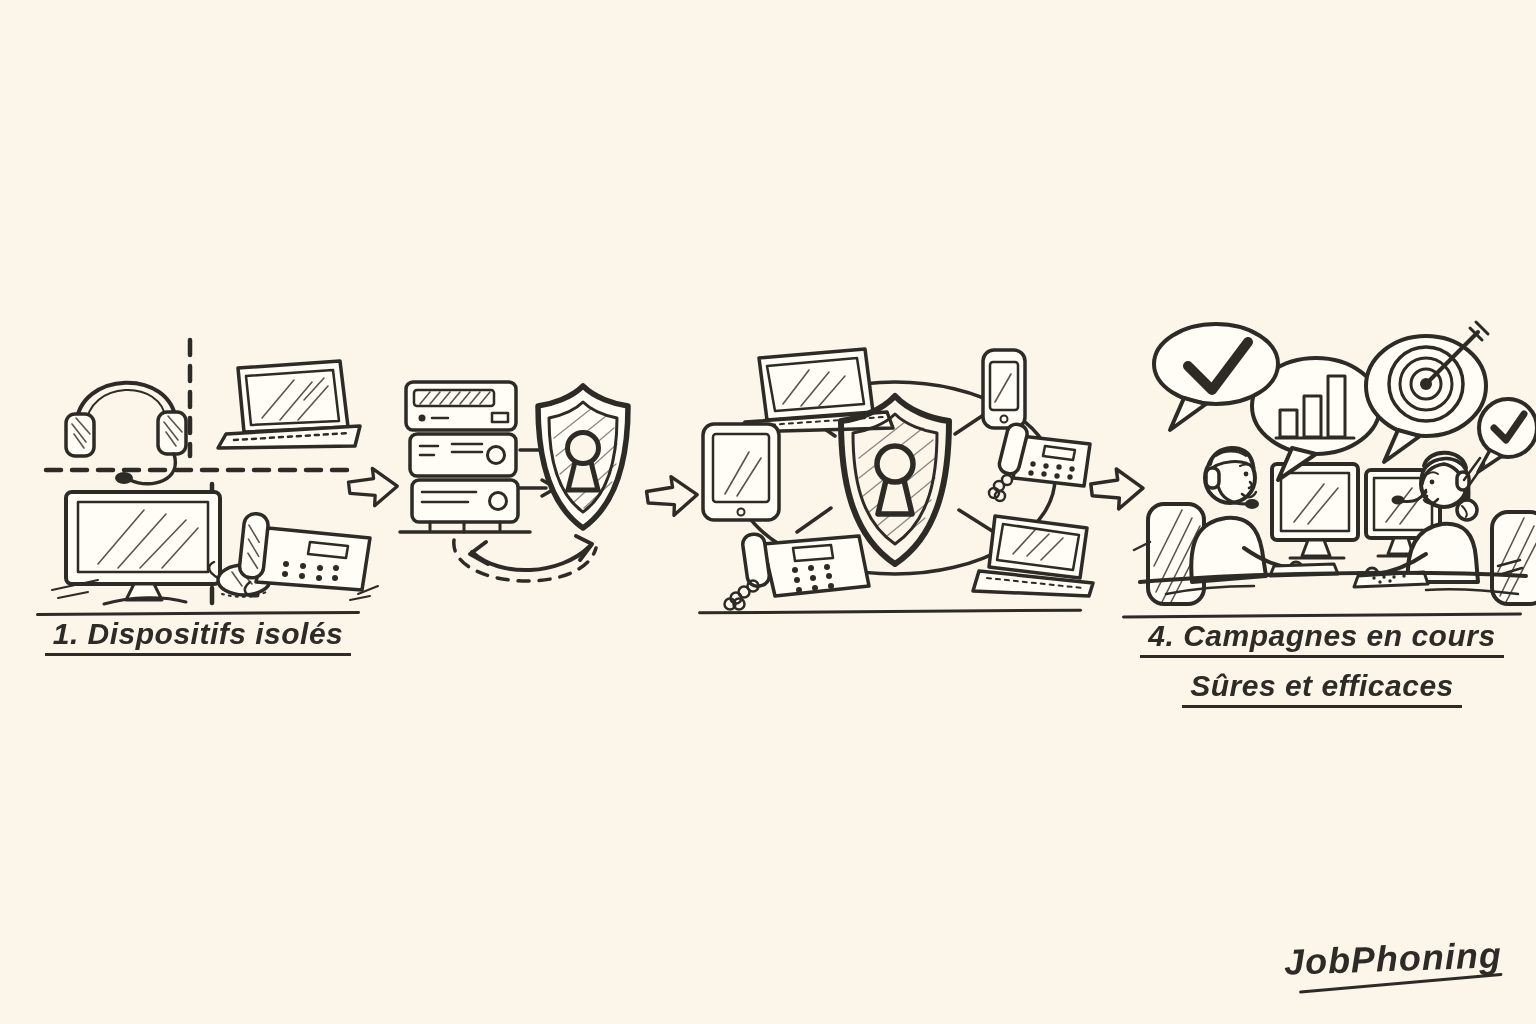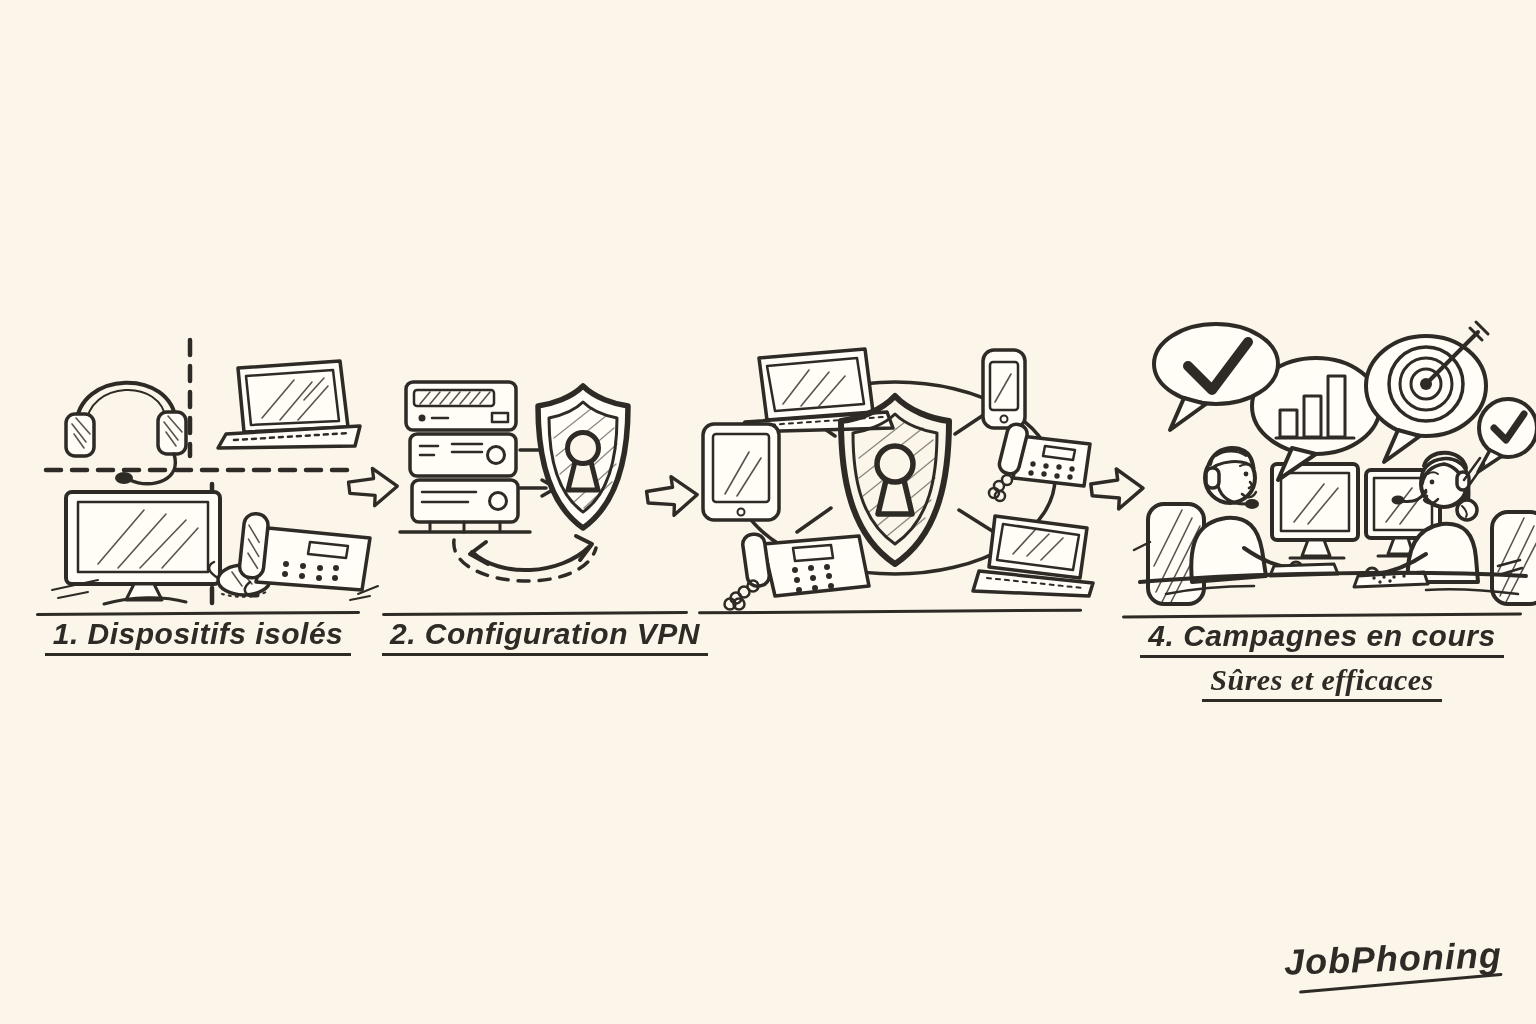--- a/index.html
+++ b/index.html
@@ -20,21 +20,21 @@
   .paper{fill:#fbf5ea;}
   .inkfill{fill:#2e2a26;stroke:none;}
   .dash{stroke-dasharray:15 11;stroke-width:4.5;}
   .label-block{position:absolute;text-align:center;}
   .rule{height:3px;background:#2e2a26;border-radius:3px;transform:rotate(-0.4deg);}
   .label-text{
     margin-top:2px;font-style:italic;font-weight:bold;font-size:30px;
     letter-spacing:.5px;white-space:nowrap;
   }
   .label-text span{border-bottom:3px solid #2e2a26;padding:0 8px 3px;}
-  .sublabel{margin-top:10px;font-family:Liberation Serif, serif;}
+  .sublabel{margin-top:16px;}
   .logo{
     position:absolute;right:34px;top:938px;
     font-style:italic;font-weight:bold;font-size:36px;letter-spacing:1px;
     transform:rotate(-2deg);
   }
   .logo-underline{height:3px;background:#2e2a26;border-radius:3px;
     margin:2px 0 0 14px;transform:rotate(-3deg);}
 </style>
 </head>
 <body>
@@ -359,24 +359,20 @@
     <g>
       <path class="sk w25" d="M338 166 L354 144 M344 170 L358 150 M372 252 L394 246 M376 260 L396 254 M8 236 L24 228"></path>
     </g>
   </svg>
 
   <div class="label-block" style="left:36px;top:612px;width:324px;">
     <div class="rule"></div>
     <div class="label-text"><span>1. Dispositifs isolés</span></div>
   </div>
 
-  <div class="label-block" style="left:382px;top:612px;width:306px;">
-    <div class="rule"></div>
-    <div class="label-text"><span>2. Configuration VPN</span></div>
-  </div>
 
   <div class="label-block" style="left:698px;top:610px;width:384px;">
     <div class="rule"></div>
   </div>
 
   <div class="label-block" style="left:1122px;top:614px;width:400px;">
     <div class="rule"></div>
     <div class="label-text"><span>4. Campagnes en cours</span></div>
     <div class="label-text sublabel"><span>Sûres et efficaces</span></div>
   </div>

